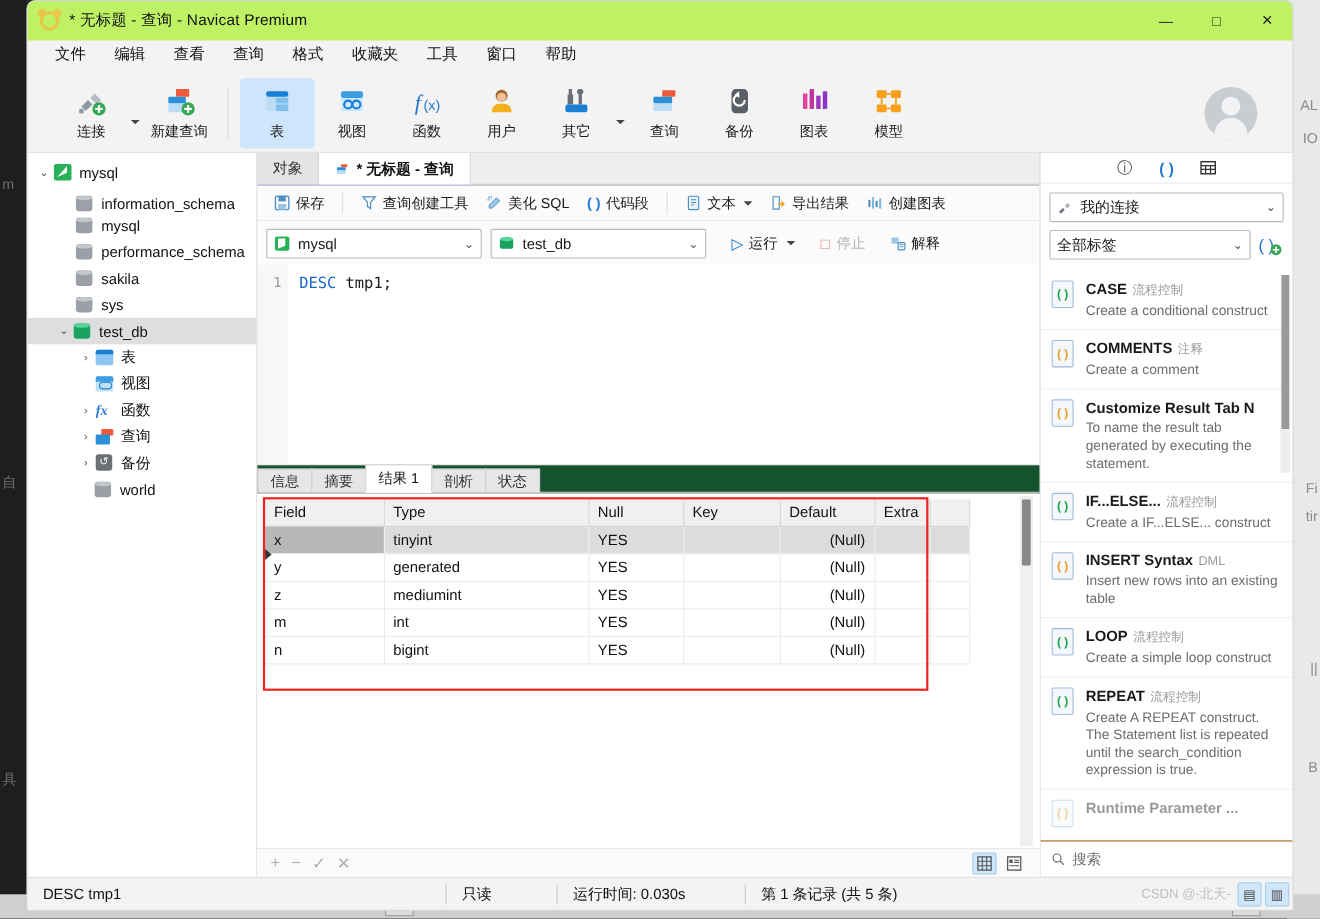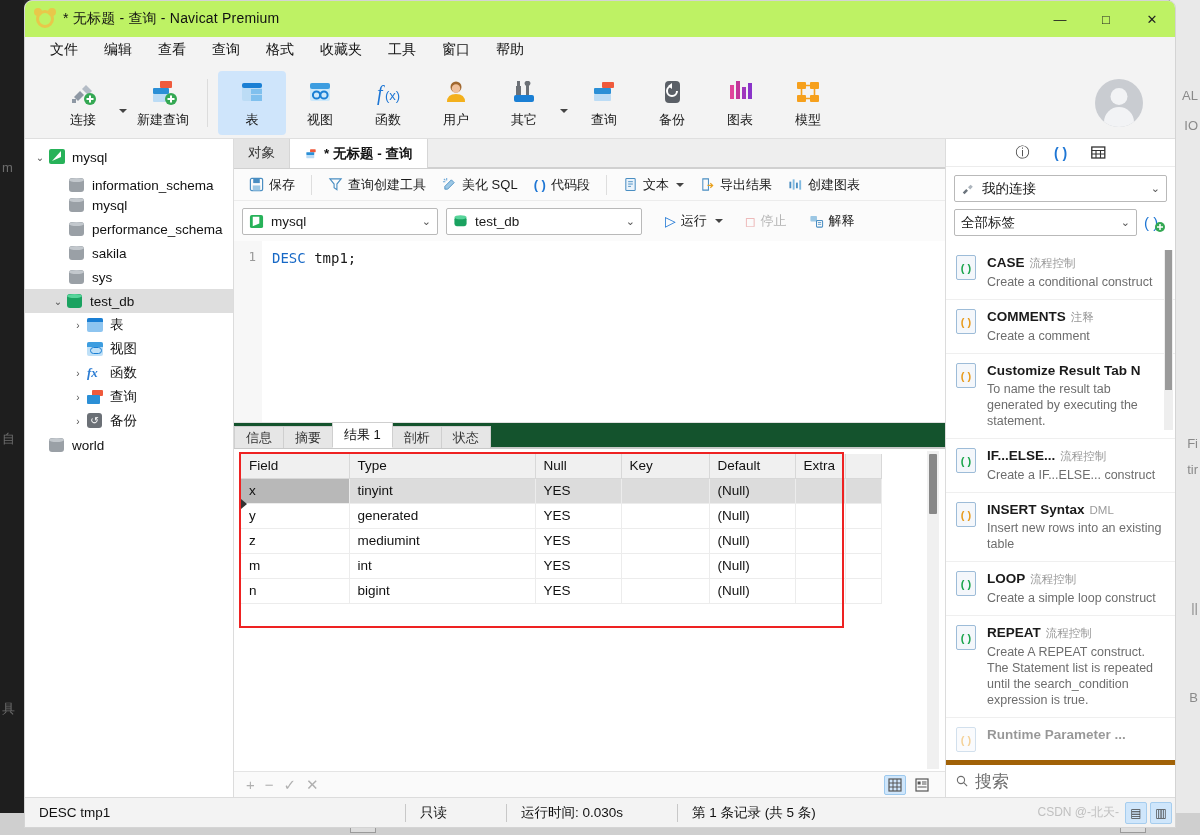--- a/index.html
+++ b/index.html
@@ -131,21 +131,21 @@
   .hl-box { position:absolute; left:5px; top:3px; width:605px; height:176px; border:2.5px solid #ee2222;
             pointer-events:none; z-index:9; }
   table.grid { border-collapse:collapse; font-size:13.5px; table-layout:fixed; }
   table.grid th {
     background:#f0f0f0; border:1px solid #d8d8d8; border-top:none; border-left:none;
     font-weight:normal; text-align:left; padding:3px 8px; height:24px; color:#111;
   }
   table.grid td { border:1px solid #ececec; border-top:none; border-left:none; padding:3px 8px; height:25px; color:#111; }
   table.grid tr.sel td { background:#dcdcdc; }
   table.grid tr.sel td.pk { background:#b8b8b8; }
-  td.null { color:#a4a4a4; }
+  td.null { color:#a4a4a4;text-align:right; }
   .rowmark { position:absolute; left:7px; top:50px; width:10px; height:10px; z-index:8; }
   .rowmark i { display:block; width:0;height:0;border-top:5px solid transparent;border-bottom:5px solid transparent;border-left:6px solid #333; }
   .grid-vsb { position:absolute; right:6px; top:2px; width:12px; bottom:2px; background:#f0f0f0; }
   .grid-vsb .thumb { position:absolute; left:2px; top:3px; width:8px; height:60px; background:#888; border-radius:1px; }
 
   .grid-foot { height:26px; flex:0 0 26px; display:flex; align-items:center; gap:10px; padding:0 12px;
                background:#fafafa; border-top:1px solid #e4e4e4; color:#b0b0b0; font-size:15px; }
   .gf-right { margin-left:auto; display:flex; gap:5px; align-items:center; }
   .gf-btn { width:22px; height:20px; display:flex; align-items:center; justify-content:center; border-radius:2px; }
   .gf-btn.on { background:#cfe6fb; border:1px solid #9dc9ee; }
@@ -164,21 +164,21 @@
   .doc { width:20px;height:25px;background:#f4f7fb;border:1px solid #9dbcd8;border-radius:2px;
          display:flex;align-items:center;justify-content:center;font-size:11px;font-weight:bold; }
   .doc.g{color:#19a44a;} .doc.o{color:#e89b1c;}
   .snip-body { flex:1 1 auto; min-width:0; }
   .snip-title { font-size:13.5px; font-weight:bold; color:#1a1a1a; white-space:nowrap; overflow:hidden; }
   .snip-cat { font-size:11.5px; font-weight:normal; color:#9a9a9a; margin-left:5px; }
   .snip-desc { font-size:12.5px; color:#6d6d6d; line-height:16px; margin-top:3px; }
   .snip-vsb { position:absolute; right:2px; top:4px; width:9px; height:180px; background:#eee; }
   .snip-vsb i { display:block; width:7px; margin-left:1px; height:140px; background:#9a9a9a; }
   .rp-search { height:28px; flex:0 0 28px; display:flex; align-items:center; gap:7px; padding:16px 10px;
-               border-top:5px solid #a16207; color:#6e6e6e; font-size:17px; }
+               border-top:1px solid #a16207; color:#6e6e6e; font-size:13px; }
 
   
   .statusbar { height:30px; flex:0 0 30px; display:flex; align-items:center; background:#f3f3f3;
                border-top:1px solid #dcdcdc; font-size:13.5px; color:#111; }
   .sb-cell { padding:0 14px; height:30px; display:flex; align-items:center; }
   .sb-div { width:1px; height:18px; background:#c8c8c8; }
   .sb-watermark { color:#c0c0c0; font-size:12px; margin-left:auto; margin-right:6px; }
   .sb-ic { width:22px; height:22px; background:#cfe6fb; border:1px solid #a6cdee; border-radius:2px;
            display:flex; align-items:center; justify-content:center; font-size:12px; color:#444; margin-right:3px; }
 
@@ -457,21 +457,21 @@
         <div class="tlabel">查询</div>
       </div>
       <div class="tnode" style="padding-left:44px;">
         <div class="twist">›</div>
         <div class="tico">
             <div class="bak-ico">↺</div>
           </div>
         <div class="tlabel">备份</div>
       </div>
 
-      <div class="tnode" style="padding-left:24px;">
+      <div class="tnode" style="padding-left:61px;">
         <div class="tico">
             <div class="db-cyl"></div>
           </div>
         <div class="tlabel">world</div>
       </div>
     </div>
 
     <div class="center">
 
       <div class="tabstrip">

